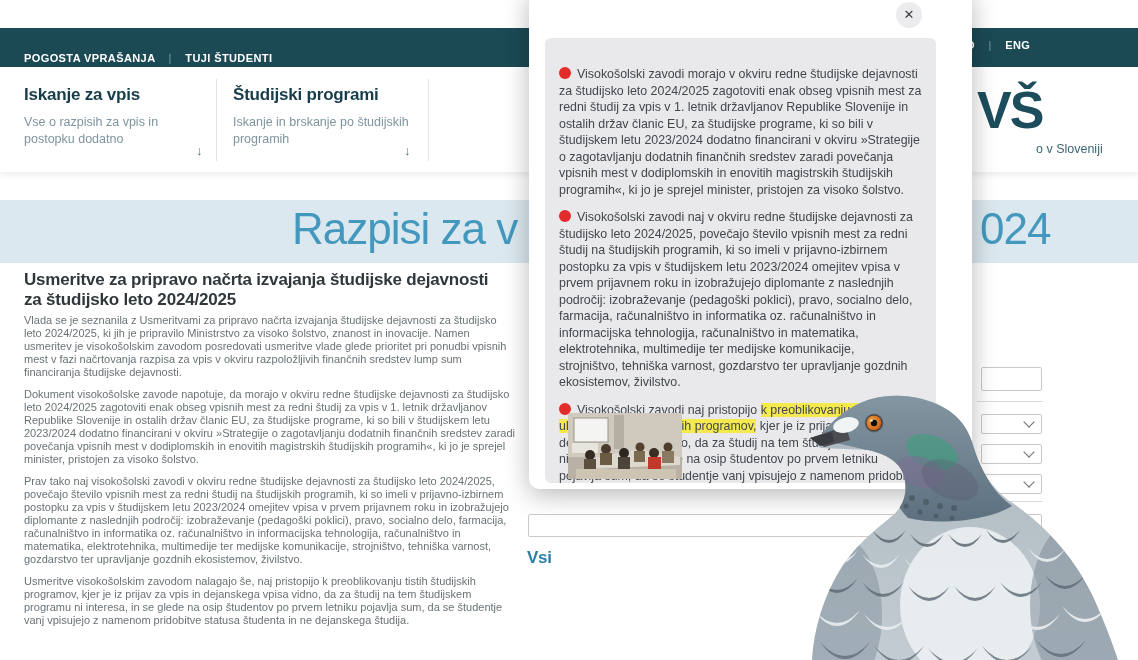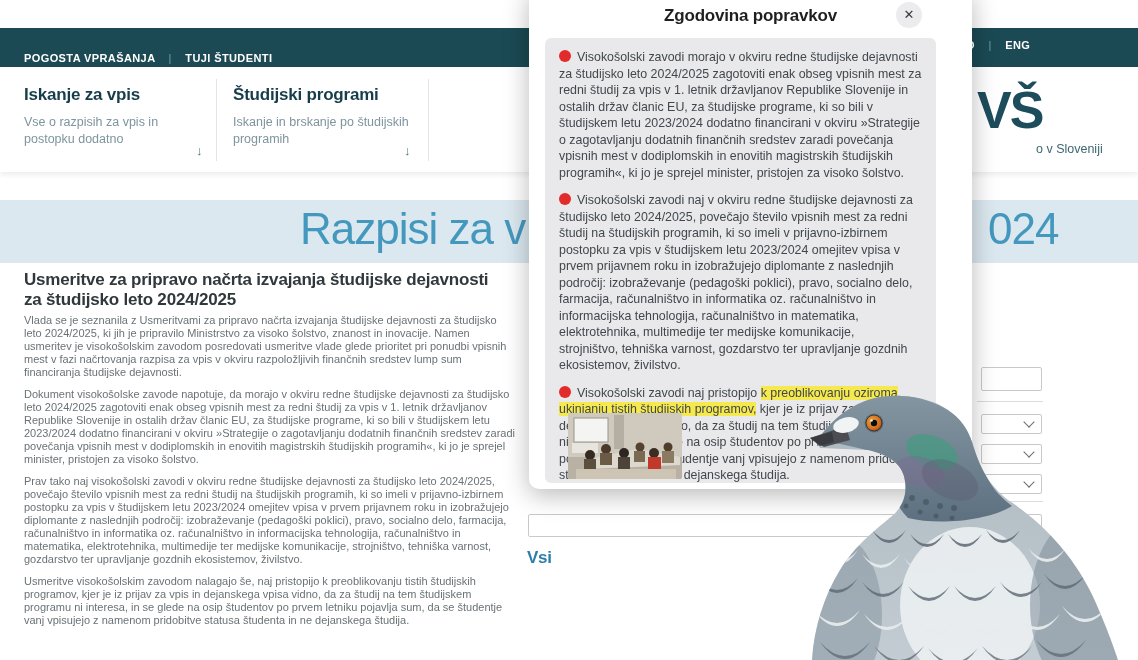--- a/index.html
+++ b/index.html
@@ -20,21 +20,21 @@
   .mcol-sub{margin-top:9px;font-size:12.5px;line-height:1.35;color:#7e949e;white-space:pre-line;}
   .mdiv{position:absolute;top:12px;width:1px;height:82px;background:#e4e4e4;}
   .marrow{position:absolute;top:76px;font-size:13px;color:#5a7682;}
   
   .logo-mark{position:absolute;left:977px;top:80px;font-size:52px;font-weight:700;
              color:#1d4d5c;letter-spacing:-2px;}
   .logo-tag{position:absolute;left:1036px;top:142px;font-size:12.5px;color:#3d6673;}
   
   .hero{position:absolute;left:0;top:200px;width:1138px;height:63px;background:#dbe8ef;}
   .hero-frag{position:absolute;top:4px;font-size:44px;font-weight:300;color:#4498bd;
-             letter-spacing:-1px;margin-left:8px;}
+             letter-spacing:-1px;}
   .hero-left{left:292px;}
   .hero-right{left:980px;}
   
   .art-h{position:absolute;left:24px;top:270px;width:470px;font-size:17px;font-weight:700;
          line-height:1.2;color:#30383c;letter-spacing:-.2px;}
   .art-body{position:absolute;left:24px;top:314px;width:492px;}
   .art-body p{margin:0 0 9px 0;font-size:11px;line-height:13px;color:#6a7276;}
   
   .fbox{position:absolute;background:#fff;border:1px solid #c9c9c9;border-radius:2px;box-sizing:border-box;}
   .fdiv{position:absolute;height:1px;background:#dcdcdc;}
@@ -47,21 +47,21 @@
        letter-spacing:-.3px;cursor:pointer;}
   
   .modal{position:absolute;left:529px;top:-12px;width:443px;height:501px;background:#fff;
          border-radius:10px;box-shadow:0 6px 26px rgba(0,0,0,.28);z-index:50;}
   .modal-title{position:absolute;left:0;top:18px;width:100%;text-align:center;
                font-size:17px;font-weight:700;color:#1f1f1f;letter-spacing:-.2px;}
   .modal-close{position:absolute;right:50px;top:14px;width:26px;height:26px;border-radius:50%;
                background:#ececee;color:#3c3c3c;font-size:13px;line-height:26px;text-align:center;
                cursor:pointer;}
   .modal-body{position:absolute;left:16px;top:50px;width:391px;height:445px;background:#e9e9eb;
-              border-radius:6px;box-sizing:border-box;padding:11px 14px;overflow:hidden;}
+              border-radius:6px;box-sizing:border-box;padding:28px 14px;overflow:hidden;}
   .mb-par{font-size:12.4px;line-height:1.33;color:#41474d;margin:0 0 11px 0;}
   .dot{display:inline-block;width:12px;height:12px;border-radius:50%;background:#e22b2b;
        margin-right:6px;vertical-align:-1px;}
   .preline{white-space:pre-line;}
   .hl{background:#f6e94d;}
   .classpic{position:absolute;left:39px;top:425px;width:114px;height:66px;border-radius:2px;
             overflow:hidden;}
   
   .pigeon{position:absolute;left:780px;top:350px;width:358px;height:310px;z-index:60;}
 </style>
@@ -132,21 +132,20 @@
   </div>
   <div class="fdiv" style="left:977px;top:501px;width:66px;"></div>
 
   <div class="fbox" style="left:528px;top:514px;width:514px;height:23px;">
     <span class="chev"></span>
   </div>
 
   <div class="vsi">Vsi</div>
 
   <div class="modal">
-    <div class="modal-title">Zgodovina popravkov</div>
     <div class="modal-close">✕</div>
     <div class="modal-body">
       <p class="mb-par"><span class="dot"></span><span>Visokošolski zavodi morajo v okviru redne študijske dejavnosti za študijsko leto 2024/2025 zagotoviti enak obseg vpisnih mest za redni študij za vpis v 1. letnik državljanov Republike Slovenije in ostalih držav članic EU, za študijske programe, ki so bili v študijskem letu 2023/2024 dodatno financirani v okviru »Strategije o zagotavljanju dodatnih finančnih sredstev zaradi povečanja vpisnih mest v dodiplomskih in enovitih magistrskih študijskih programih«, ki jo je sprejel minister, pristojen za visoko šolstvo.</span></p>
       <p class="mb-par"><span class="dot"></span><span class="preline">Visokošolski zavodi naj v okviru redne študijske dejavnosti za študijsko leto 2024/2025, povečajo število vpisnih mest za redni študij na študijskih programih, ki so imeli v prijavno-izbirnem postopku za vpis v študijskem letu 2023/2024 omejitev vpisa v prvem prijavnem roku in izobražujejo diplomante z naslednjih področij: izobraževanje (pedagoški poklici), pravo, socialno delo,
 farmacija, računalništvo in informatika oz. računalništvo in informacijska tehnologija, računalništvo in matematika,
 elektrotehnika, multimedije ter medijske komunikacije,
 strojništvo, tehniška varnost, gozdarstvo ter upravljanje gozdnih ekosistemov, živilstvo.</span></p>
       <p class="mb-par"><span class="dot"></span><span>Visokošolski zavodi naj pristopijo </span><span class="hl">k preoblikovanju oziroma ukinjanju tistih študijskih programov,</span><span> kjer je iz prijav za vpis in dejanskega vpisa vidno, da za študij na tem študijskem programu ni interesa, in se glede na osip študentov po prvem letniku pojavlja sum, da se študentje vanj vpisujejo z namenom pridobitve statusa študenta in ne dejanskega študija.</span></p>
     </div>
 

